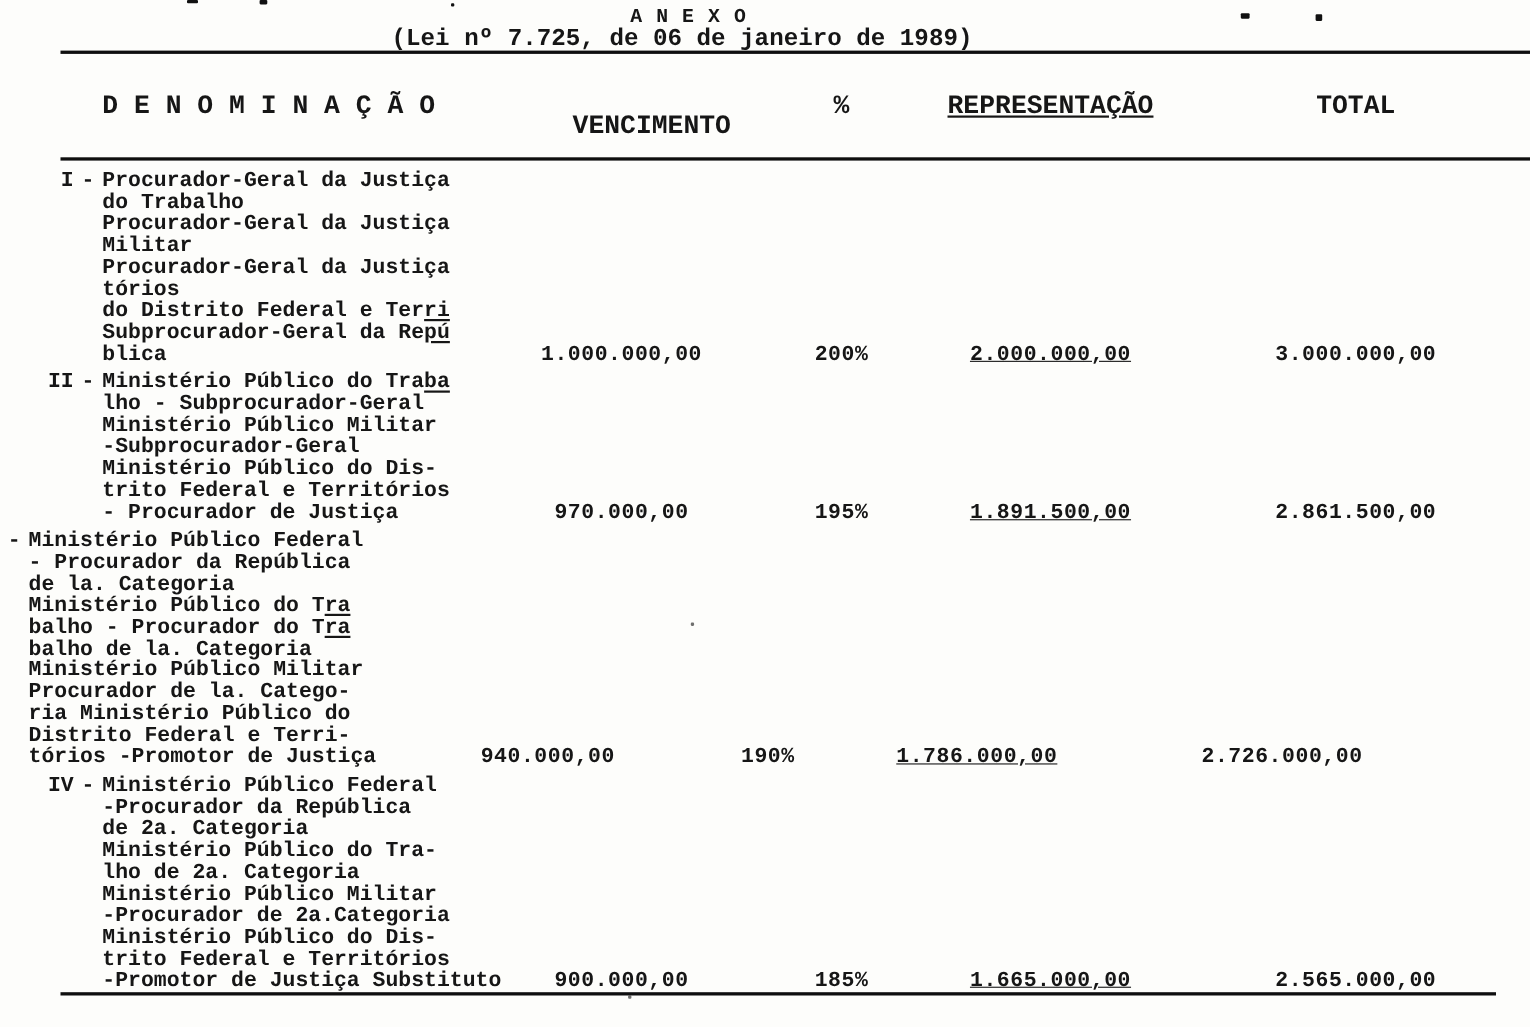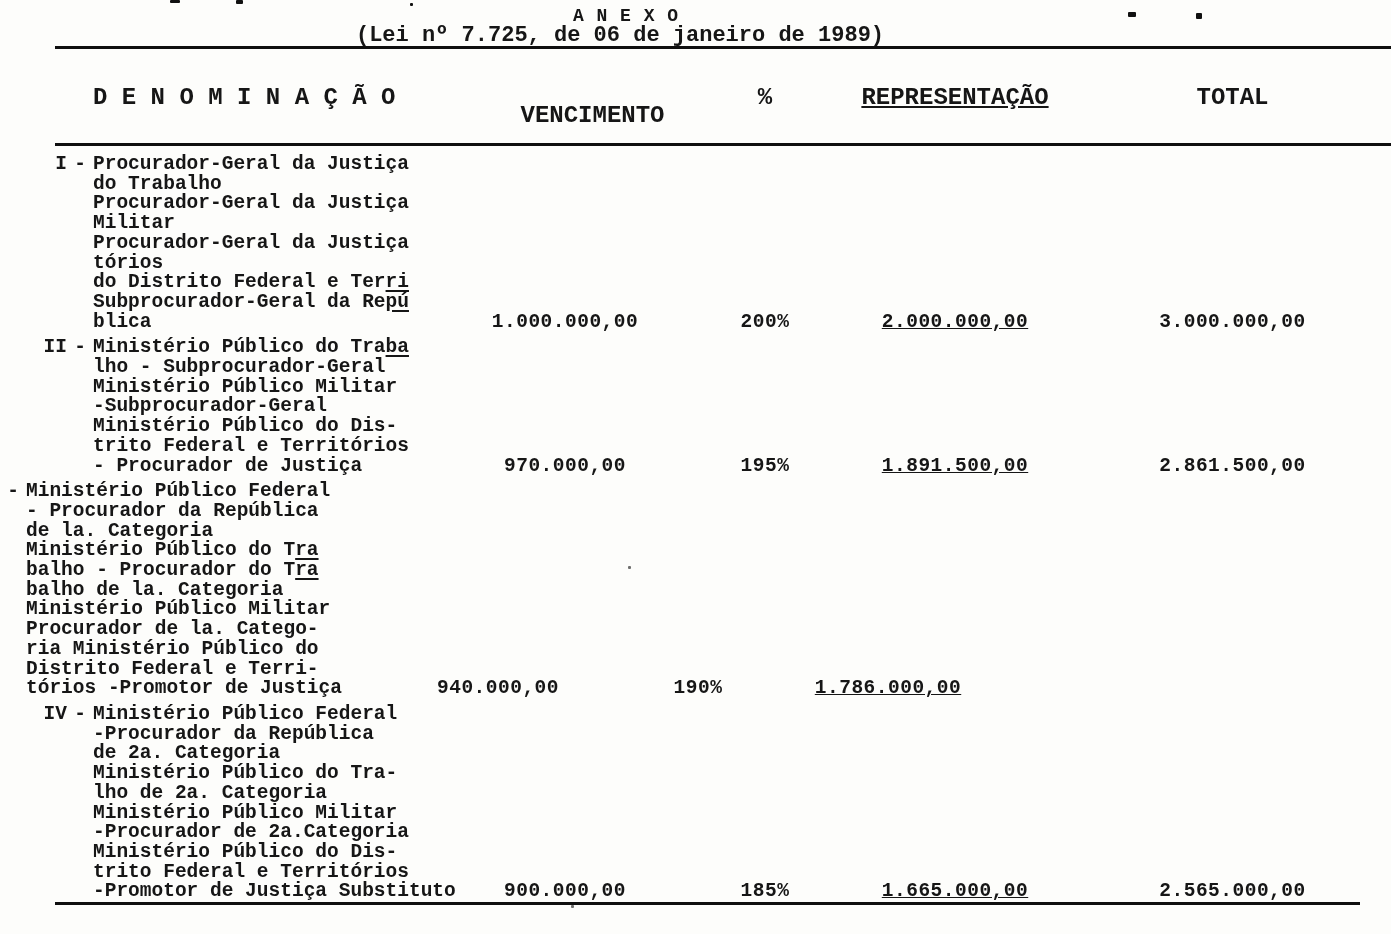--- a/index.html
+++ b/index.html
@@ -145,20 +145,23 @@
         </div>
         <div class="c-venc vcell">
           <span>940.000,00</span>
         </div>
         <div class="c-pct vcell">
           <span>190%</span>
         </div>
         <div class="c-repr vcell">
           <span>1.786.000,00</span>
         </div>
+        <div class="c-total vcell">
+          <span>2.726.000,00</span>
+        </div>
       </div>
       <div class="trow">
         <div class="c-rn">IV</div>
         <div class="c-dash">-</div>
         <div class="c-den">
           <div class="den-line">Ministério Público Federal</div>
           <div class="den-line">-Procurador da República</div>
           <div class="den-line">de 2a. Categoria</div>
           <div class="den-line">Ministério Público do Tra-</div>
           <div class="den-line">lho de 2a. Categoria</div>

